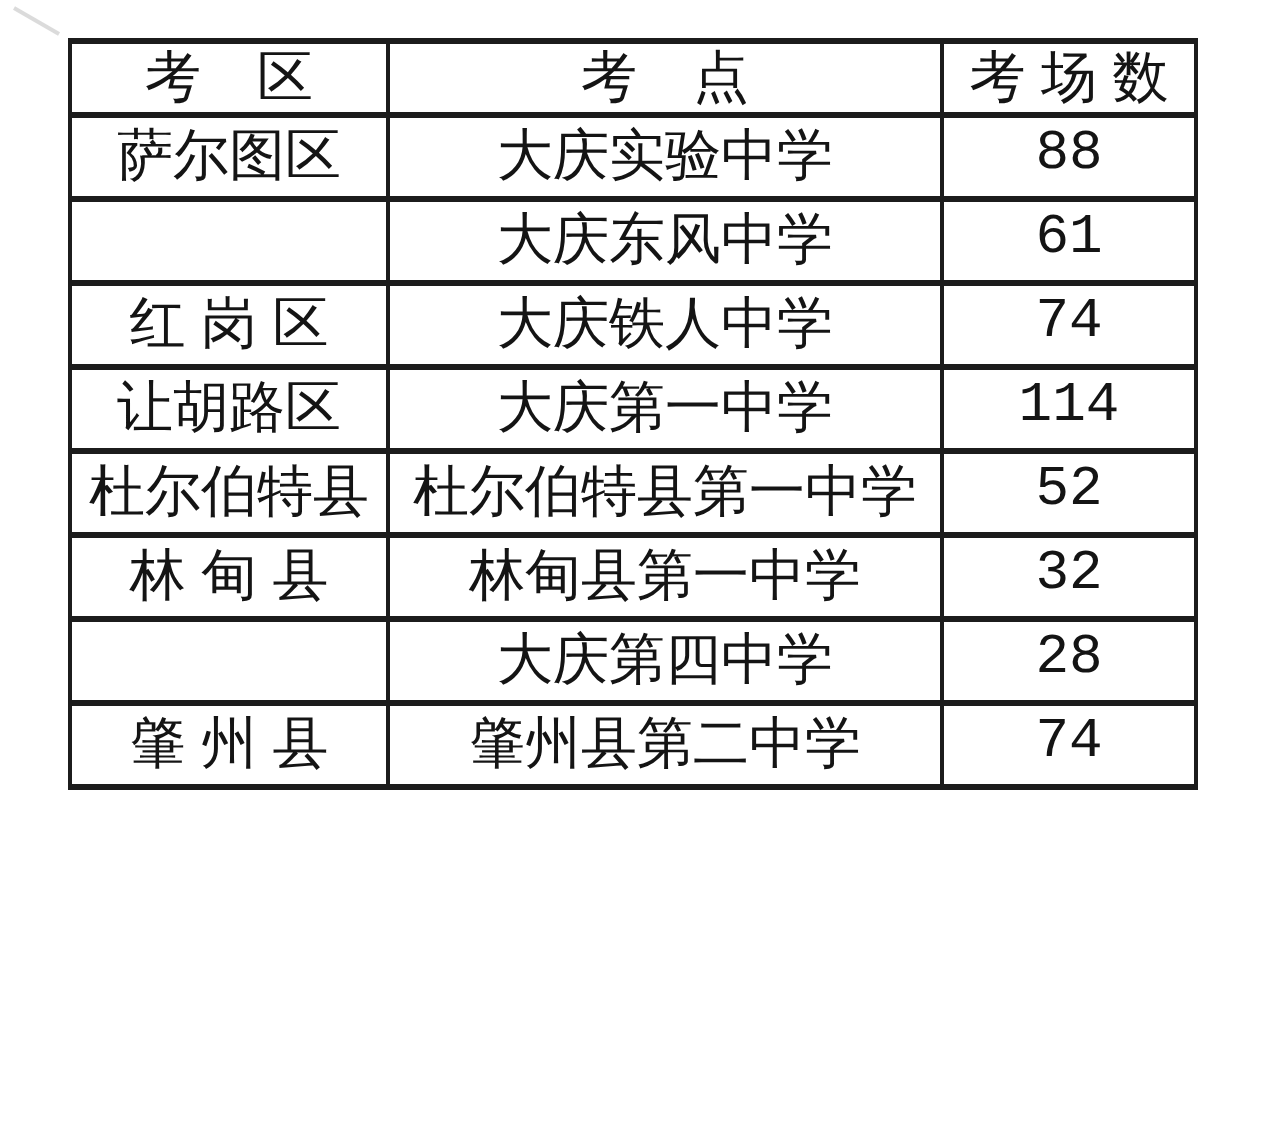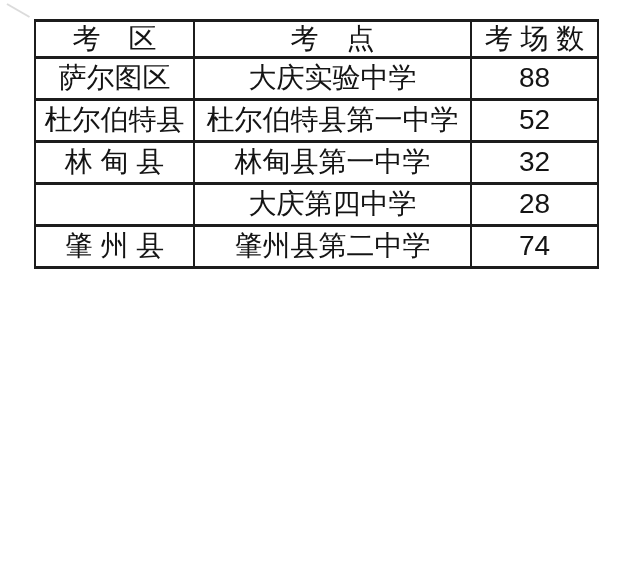--- a/index.html
+++ b/index.html
@@ -50,21 +50,21 @@
   }
   .exam-table thead th {
     height: 34px;
     text-align: center;
   }
   .exam-table tbody td {
     height: 39px;
     text-align: center;
   }
   .num {
-    font-family: Liberation Sans, sans-serif;
+    font-family: Liberation Mono, monospace;
     font-size: 33px;
   }
 </style>
 </head>
 <body>
 
 <div class="corner-mark"></div>
 
 <table class="exam-table">
   <colgroup>
@@ -79,20 +79,35 @@
       <th>考 场 数</th>
     </tr>
   </thead>
   <tbody>
     <tr>
       <td>萨尔图区</td>
       <td>大庆实验中学</td>
       <td class="num">88</td>
     </tr>
     <tr>
+      <td></td>
+      <td>大庆东风中学</td>
+      <td class="num">61</td>
+    </tr>
+    <tr>
+      <td>红 岗 区</td>
+      <td>大庆铁人中学</td>
+      <td class="num">74</td>
+    </tr>
+    <tr>
+      <td>让胡路区</td>
+      <td>大庆第一中学</td>
+      <td class="num">114</td>
+    </tr>
+    <tr>
       <td>杜尔伯特县</td>
       <td>杜尔伯特县第一中学</td>
       <td class="num">52</td>
     </tr>
     <tr>
       <td>林 甸 县</td>
       <td>林甸县第一中学</td>
       <td class="num">32</td>
     </tr>
     <tr>

